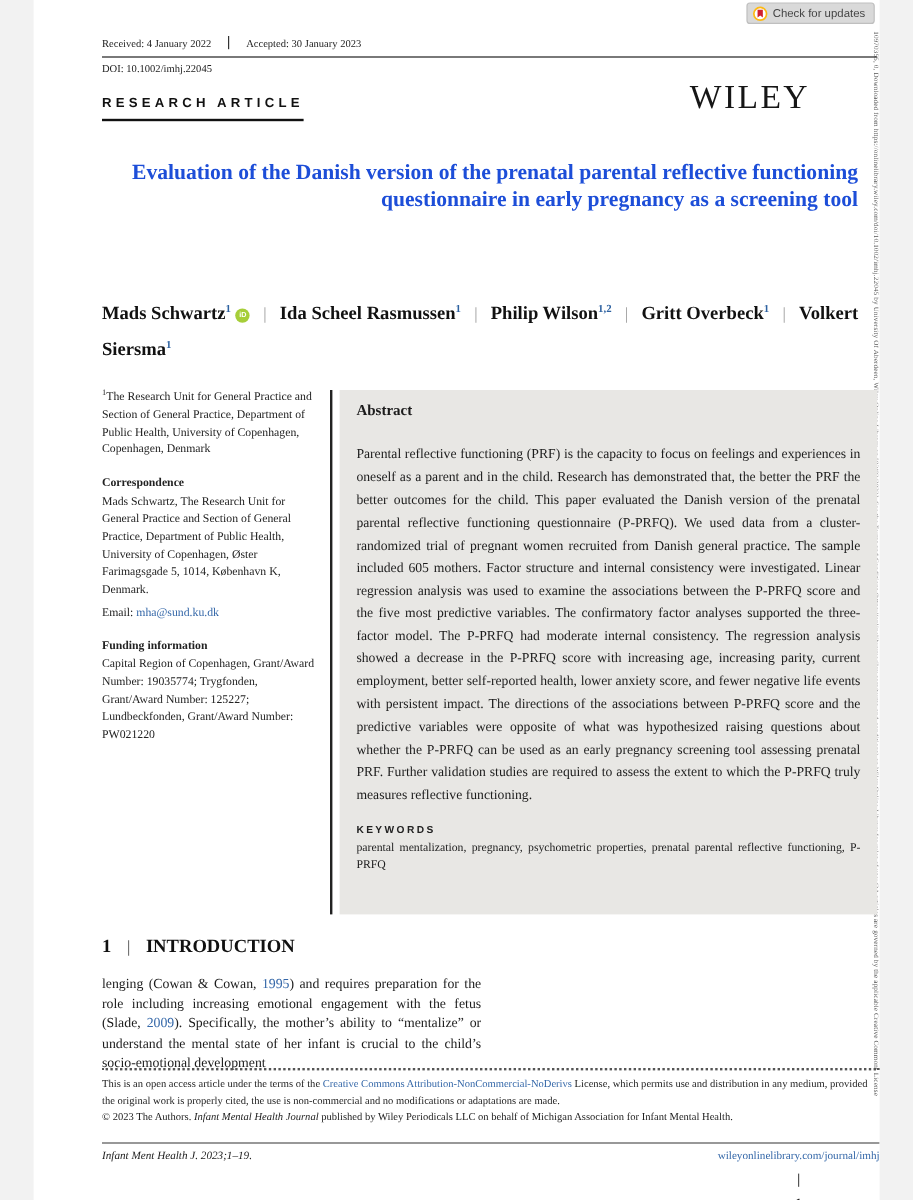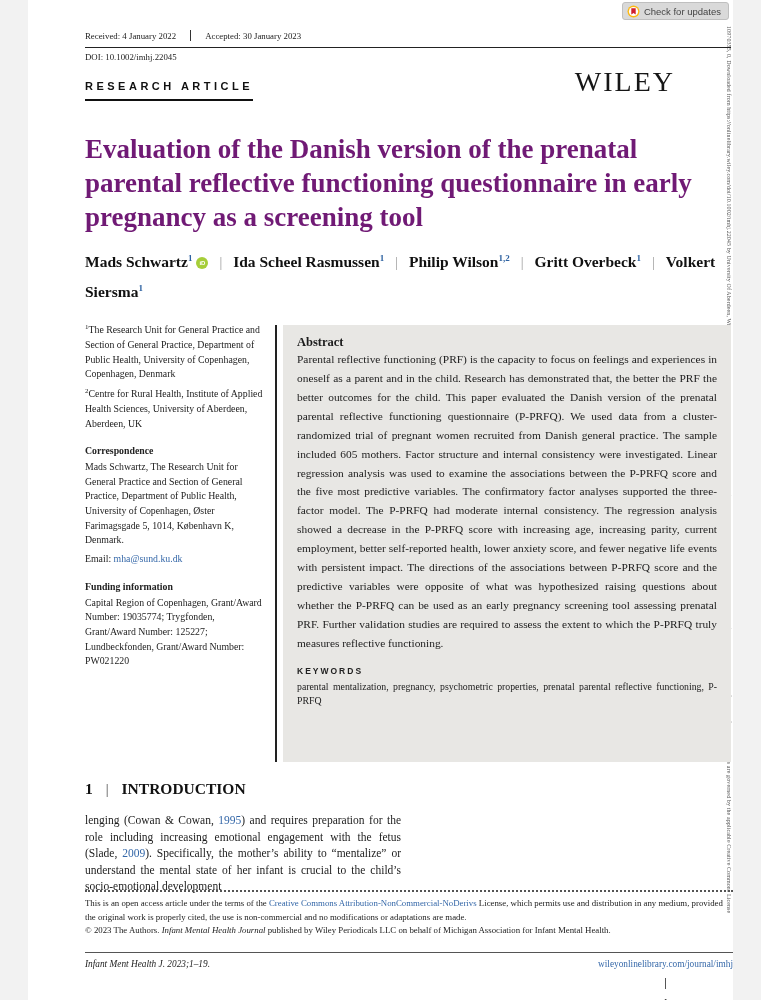--- a/index.html
+++ b/index.html
@@ -46,21 +46,21 @@
     border-bottom: 2px solid #111; padding-bottom: 7px;
   }
   .wiley {
     position: absolute; top: 66px; right: 58px;
     font-family: "Liberation Serif", serif; font-size: 28px;
     letter-spacing: 2px; color: #161616; font-weight: 500; text-align: right;
   }
 
   .title {
     position: absolute; left: 57px; top: 132px; width: 630px;
-    font-size: 27px; font-weight: bold; line-height: 1.26; color: #701a75;
+    font-size: 18px; font-weight: bold; line-height: 1.26; color: #1d4ed8; text-align: right;
   }
 
   .authors {
     position: absolute; left: 57px; top: 247px; width: 648px;
     font-size: 15.5px; font-weight: bold; line-height: 1.95; color: #111;
   }
   .authors sup { color: #2e62a1; font-size: 9px; font-weight: bold; }
   .authors .sep { color: #9a9a9a; font-weight: normal; margin: 0 11px; font-size: 14px; }
   .orcid {
     display: inline-block; width: 12px; height: 12px; border-radius: 50%;
@@ -82,21 +82,21 @@
   .divider-v {
     position: absolute; left: 247px; top: 325px; width: 1.5px; height: 437px;
     background: #222;
   }
 
   
   .abstract-box {
     position: absolute; left: 255px; top: 325px; width: 448px; height: 437px;
     background: #e8e7e4; padding: 10px 14px 10px 14px;
   }
-  .abstract-head { font-size: 12.5px; font-weight: bold; margin-bottom: 0; }
+  .abstract-head { font-size: 12.5px; font-weight: bold; margin-bottom: 20px; }
   .abstract-text { font-size: 11.4px; line-height: 1.66; text-align: justify; color: #1c1c1c; }
   .kw-head {
     font-family: "Liberation Sans", sans-serif; font-size: 8.5px; font-weight: bold;
     letter-spacing: 2px; margin-top: 13px; margin-bottom: 4px; color: #222;
   }
   .kw-text { font-size: 9.8px; line-height: 1.45; text-align: justify; color: #1c1c1c; }
 
   
   .section-head {
     position: absolute; left: 57px; top: 780px;
@@ -156,21 +156,20 @@
   <div class="article-type">RESEARCH ARTICLE</div>
 
   <div class="wiley">WILEY</div>
 
   <h1 class="title">Evaluation of the Danish version of the prenatal parental reflective functioning questionnaire in early pregnancy as a screening tool</h1>
 
   <div class="authors"><span>Mads Schwartz</span><sup class="sup">1</sup><span class="orcid">iD</span><span class="sep">|</span><span>Ida Scheel Rasmussen</span><sup class="sup">1</sup><span class="sep">|</span><span>Philip Wilson</span><sup class="sup">1,2</sup><span class="sep">|</span><span>Gritt Overbeck</span><sup class="sup">1</sup><span class="sep">|</span><span>Volkert Siersma</span><sup class="sup">1</sup></div>
 
   <div class="sidebar">
     <p><sup class="sup">1</sup><span>The Research Unit for General Practice and Section of General Practice, Department of Public Health, University of Copenhagen, Copenhagen, Denmark</span></p>
-    <p><sup class="sup">2</sup><span>Centre for Rural Health, Institute of Applied Health Sciences, University of Aberdeen, Aberdeen, UK</span></p>
     <p class="block-head">Correspondence</p>
     <p>Mads Schwartz, The Research Unit for General Practice and Section of General Practice, Department of Public Health, University of Copenhagen, Øster Farimagsgade 5, 1014, København K, Denmark.</p>
     <p><span>Email: </span><span class="link">mha@sund.ku.dk</span></p>
     <p class="block-head">Funding information</p>
     <p>Capital Region of Copenhagen, Grant/Award Number: 19035774; Trygfonden, Grant/Award Number: 125227; Lundbeckfonden, Grant/Award Number: PW021220</p>
   </div>
 
   <div class="divider-v"></div>
 
   <div class="abstract-box">

